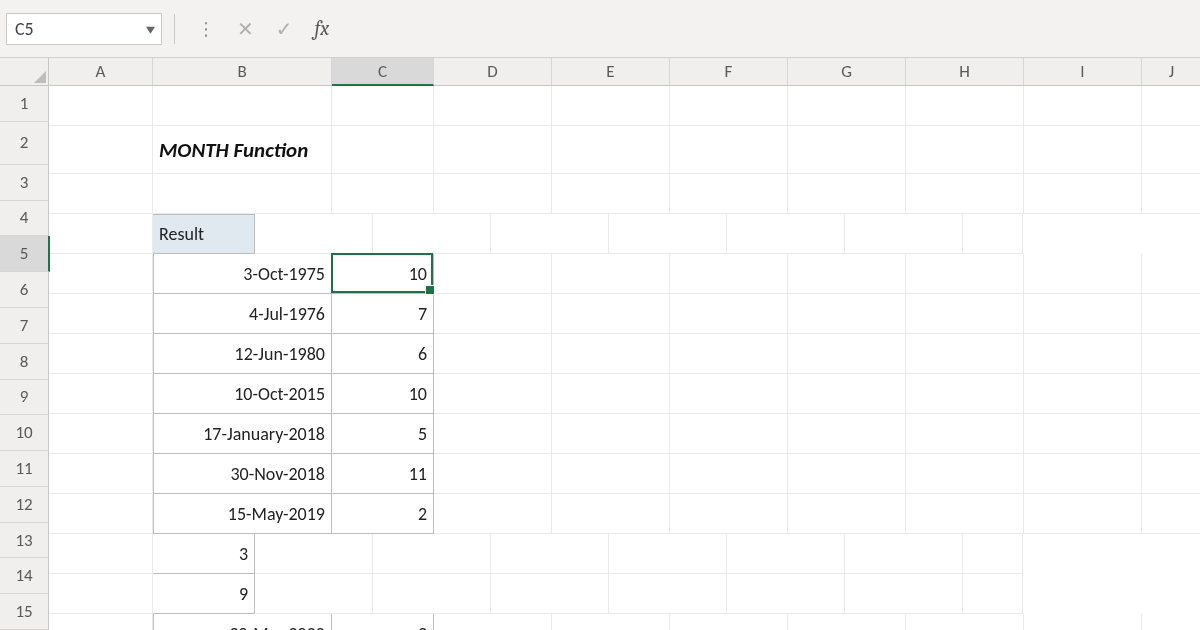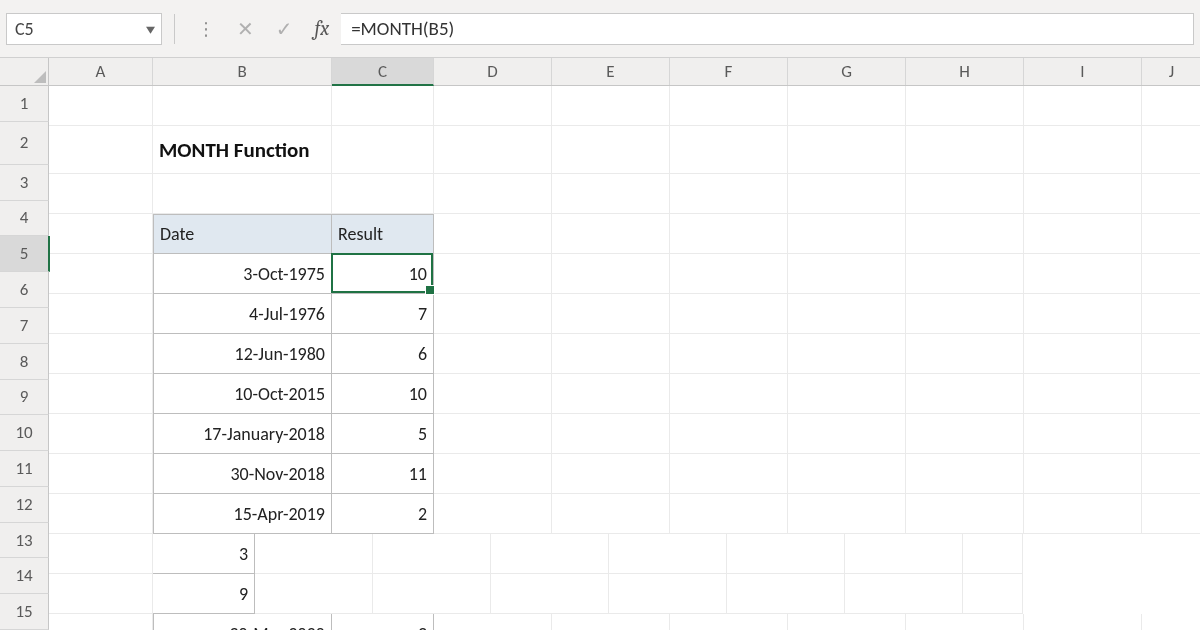--- a/index.html
+++ b/index.html
@@ -105,23 +105,20 @@
     <div class="name-box">
       <span>C5</span>
       <span class="caret">▾</span>
     </div>
     <div class="fb-mid">
       <span class="fb-sep"></span>
       <span class="fb-dots">⋮</span>
       <span class="fb-icon">✕</span>
       <span class="fb-icon">✓</span>
       <span class="fb-icon fx">fx</span>
-    </div>
-    <div class="formula-input">
-      <span>=MONTH(B5)</span>
     </div>
   </div>
 
   <div class="sheet">
 
     <div class="colheaders">
       <div class="corner"></div>
       <div id="colheaders-slot" style="display: flex;">
           <div class="colh" style="width: 104px;">A</div>
           <div class="colh" style="width: 179px;">B</div>
@@ -163,21 +160,21 @@
             <div class="cell" style="width: 118px; height: 40px;"></div>
             <div class="cell" style="width: 118px; height: 40px;"></div>
             <div class="cell" style="width: 118px; height: 40px;"></div>
             <div class="cell" style="width: 118px; height: 40px;"></div>
             <div class="cell" style="width: 118px; height: 40px;"></div>
             <div class="cell" style="width: 118px; height: 40px;"></div>
             <div class="cell" style="width: 60px; height: 40px;"></div>
           </div>
           <div class="row" style="height: 48px;">
             <div class="cell" style="width: 104px; height: 48px;"></div>
-            <div class="cell title" style="width: 179px; height: 48px; overflow: visible;">MONTH Function</div>
+            <div class="cell title" style="width: 179px; height: 48px; overflow: visible; font-style: italic;">MONTH Function</div>
             <div class="cell" style="width: 102px; height: 48px;"></div>
             <div class="cell" style="width: 118px; height: 48px;"></div>
             <div class="cell" style="width: 118px; height: 48px;"></div>
             <div class="cell" style="width: 118px; height: 48px;"></div>
             <div class="cell" style="width: 118px; height: 48px;"></div>
             <div class="cell" style="width: 118px; height: 48px;"></div>
             <div class="cell" style="width: 118px; height: 48px;"></div>
             <div class="cell" style="width: 60px; height: 48px;"></div>
           </div>
           <div class="row" style="height: 40px;">
@@ -187,21 +184,20 @@
             <div class="cell" style="width: 118px; height: 40px;"></div>
             <div class="cell" style="width: 118px; height: 40px;"></div>
             <div class="cell" style="width: 118px; height: 40px;"></div>
             <div class="cell" style="width: 118px; height: 40px;"></div>
             <div class="cell" style="width: 118px; height: 40px;"></div>
             <div class="cell" style="width: 118px; height: 40px;"></div>
             <div class="cell" style="width: 60px; height: 40px;"></div>
           </div>
           <div class="row" style="height: 40px;">
             <div class="cell" style="width: 104px; height: 40px;"></div>
-            <div class="cell tbl top left hdrcell" style="width: 179px; height: 40px;">Date</div>
             <div class="cell tbl top hdrcell" style="width: 102px; height: 40px;">Result</div>
             <div class="cell" style="width: 118px; height: 40px;"></div>
             <div class="cell" style="width: 118px; height: 40px;"></div>
             <div class="cell" style="width: 118px; height: 40px;"></div>
             <div class="cell" style="width: 118px; height: 40px;"></div>
             <div class="cell" style="width: 118px; height: 40px;"></div>
             <div class="cell" style="width: 118px; height: 40px;"></div>
             <div class="cell" style="width: 60px; height: 40px;"></div>
           </div>
           <div class="row" style="height: 40px;">
@@ -271,21 +267,21 @@
             <div class="cell" style="width: 118px; height: 40px;"></div>
             <div class="cell" style="width: 118px; height: 40px;"></div>
             <div class="cell" style="width: 118px; height: 40px;"></div>
             <div class="cell" style="width: 118px; height: 40px;"></div>
             <div class="cell" style="width: 118px; height: 40px;"></div>
             <div class="cell" style="width: 118px; height: 40px;"></div>
             <div class="cell" style="width: 60px; height: 40px;"></div>
           </div>
           <div class="row" style="height: 40px;">
             <div class="cell" style="width: 104px; height: 40px;"></div>
-            <div class="cell tbl left ra" style="width: 179px; height: 40px;">15-Apr-2019</div>
+            <div class="cell tbl left ra" style="width: 179px; height: 40px;">15-May-2019</div>
             <div class="cell tbl ra" style="width: 102px; height: 40px;">2</div>
             <div class="cell" style="width: 118px; height: 40px;"></div>
             <div class="cell" style="width: 118px; height: 40px;"></div>
             <div class="cell" style="width: 118px; height: 40px;"></div>
             <div class="cell" style="width: 118px; height: 40px;"></div>
             <div class="cell" style="width: 118px; height: 40px;"></div>
             <div class="cell" style="width: 118px; height: 40px;"></div>
             <div class="cell" style="width: 60px; height: 40px;"></div>
           </div>
           <div class="row" style="height: 40px;">

